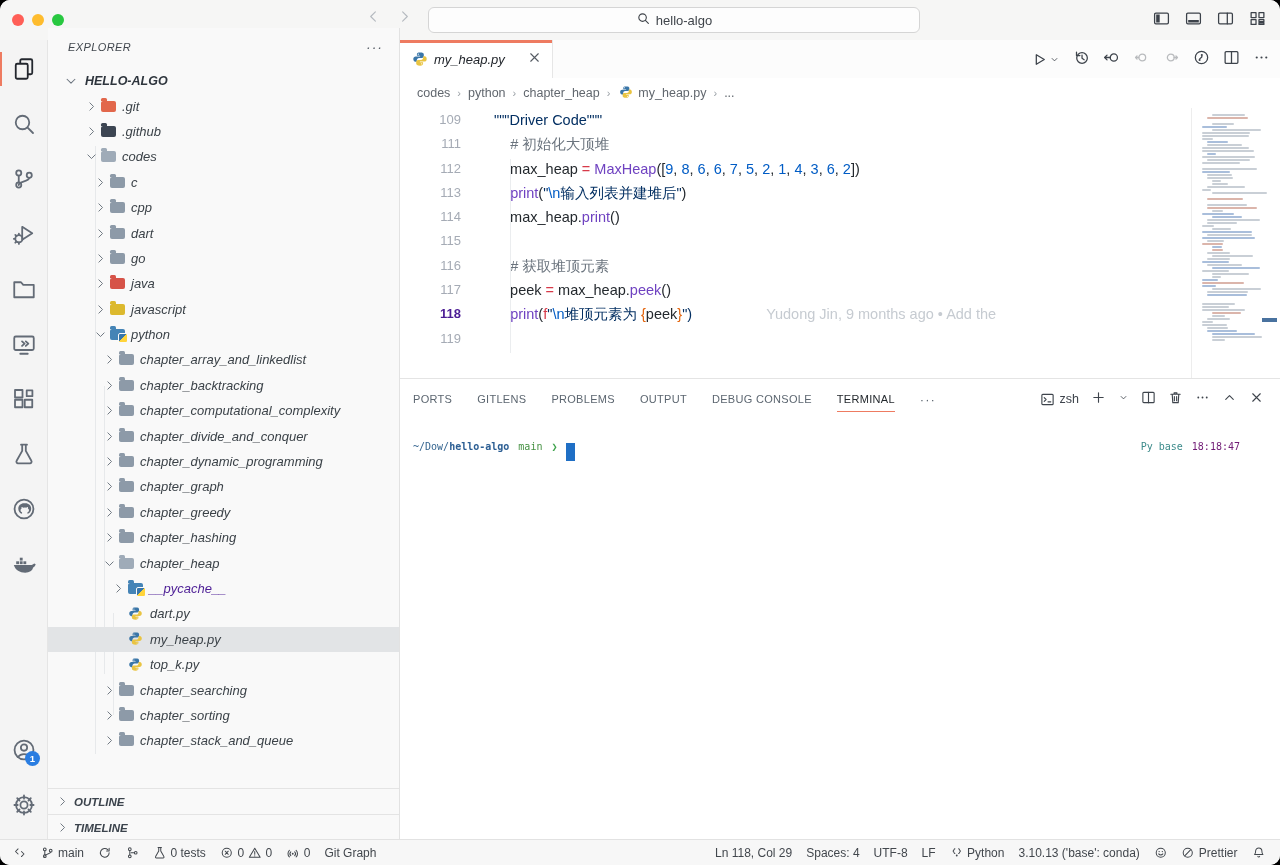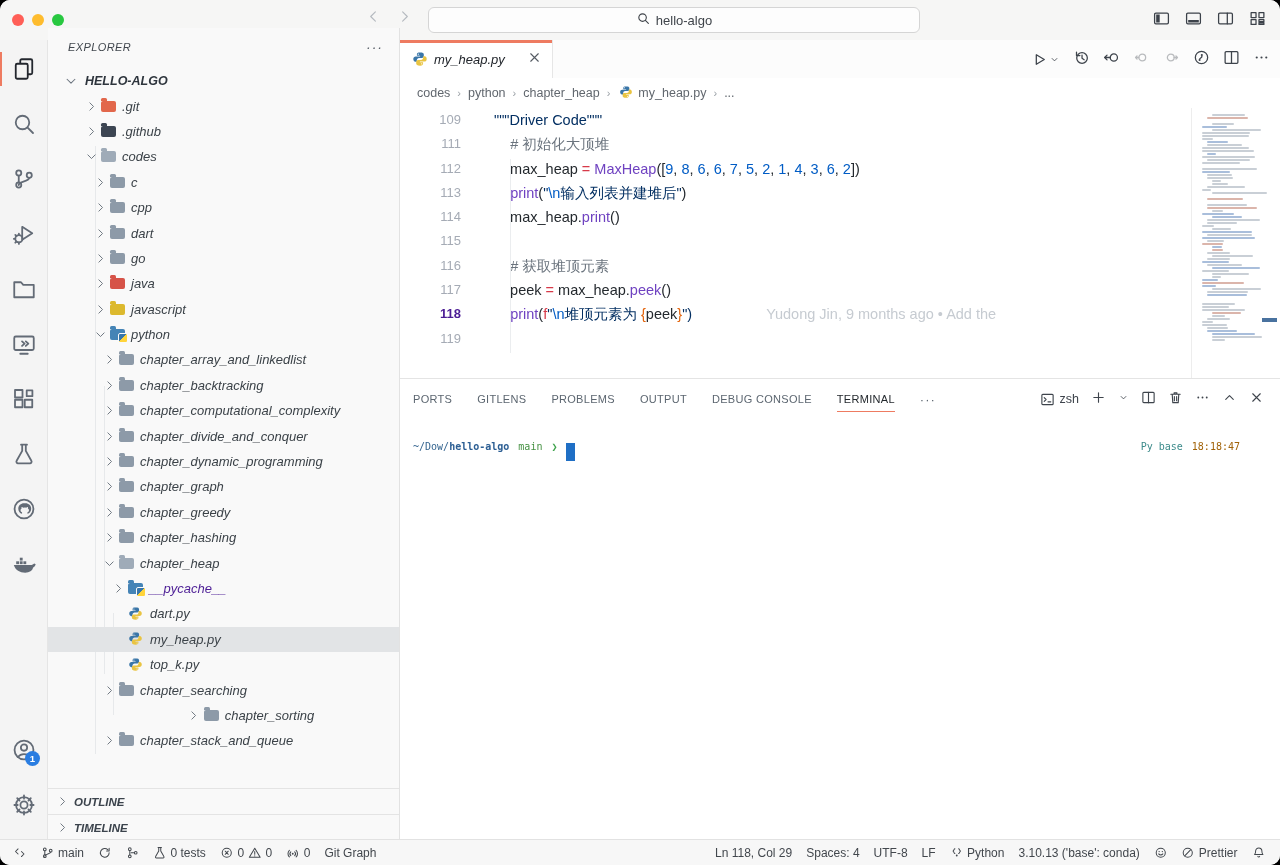--- a/index.html
+++ b/index.html
@@ -80,21 +80,21 @@
   .pactions{position:absolute;right:16px;top:0;height:40px;display:flex;align-items:center;gap:12px;color:#3e444c;font-size:12.5px;}
   .shell{display:flex;align-items:center;gap:5px;}
   .term{position:absolute;left:13px;top:62px;right:40px;font-family:"DejaVu Sans Mono","Liberation Mono",monospace;font-size:10px;display:flex;}
   .t-path{color:#34648f;}
   .t-repo{color:#2d5f94;font-weight:700;}
   .t-branch{color:#459142;margin-left:9px;}
   .t-chev{color:#3fa34d;margin-left:9px;}
   .t-cursor{display:inline-block;width:9px;height:18px;background:#1f6fc5;margin-left:9px;transform:translateY(2px);}
   .t-right{margin-left:auto;display:flex;gap:9px;}
   .t-env{color:#3b8a8a;}
-  .t-time{color:#a16207;}
+  .t-time{color:#701a75;}
   
   .statusbar{position:absolute;left:0;bottom:0;right:0;height:25px;background:#f7f7f7;border-top:1px solid #e2e2e2;display:flex;align-items:center;font-size:12px;color:#42474d;}
   .sb-left{display:flex;height:100%;padding-left:6px;}
   .sb-right{display:flex;height:100%;margin-left:auto;padding-right:8px;}
   .sb-item{display:flex;align-items:center;gap:4px;padding:0 7px;height:100%;white-space:nowrap;}
   .ic{fill:none;stroke:currentColor;stroke-width:1.2;stroke-linecap:round;stroke-linejoin:round;}
   .ic .f{fill:currentColor;stroke:none;}
 </style>
 </head>
 <body>
@@ -460,21 +460,21 @@
         </div>
         <div class="trow" style="padding-left: 53px;">
           <span class="chev">
             <svg class="ic" width="13" height="13" viewBox="0 0 16 16">
               <path d="M6 3.5L10.5 8 6 12.5"></path>
             </svg>
           </span>
           <span class="ficon gray"></span>
           <span class="lbl">chapter_searching</span>
         </div>
-        <div class="trow" style="padding-left: 53px; justify-content: center;">
+        <div class="trow" style="padding-left: 53px;">
           <span class="chev">
             <svg class="ic" width="13" height="13" viewBox="0 0 16 16">
               <path d="M6 3.5L10.5 8 6 12.5"></path>
             </svg>
           </span>
           <span class="ficon gray"></span>
           <span class="lbl">chapter_sorting</span>
         </div>
         <div class="trow" style="padding-left: 53px;">
           <span class="chev">

